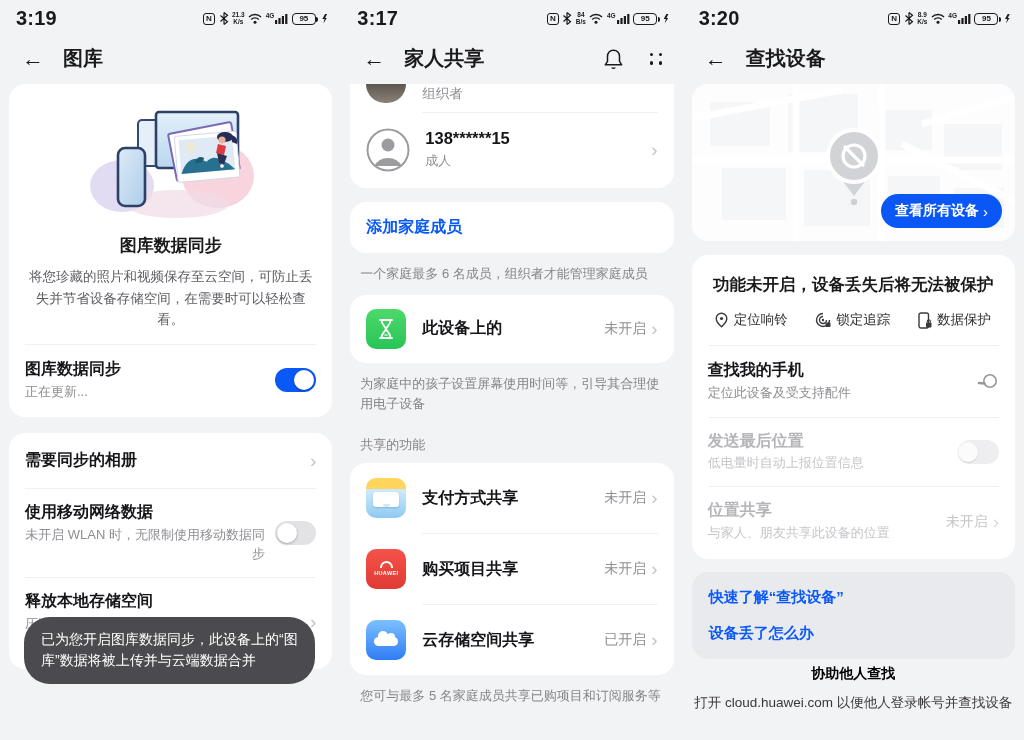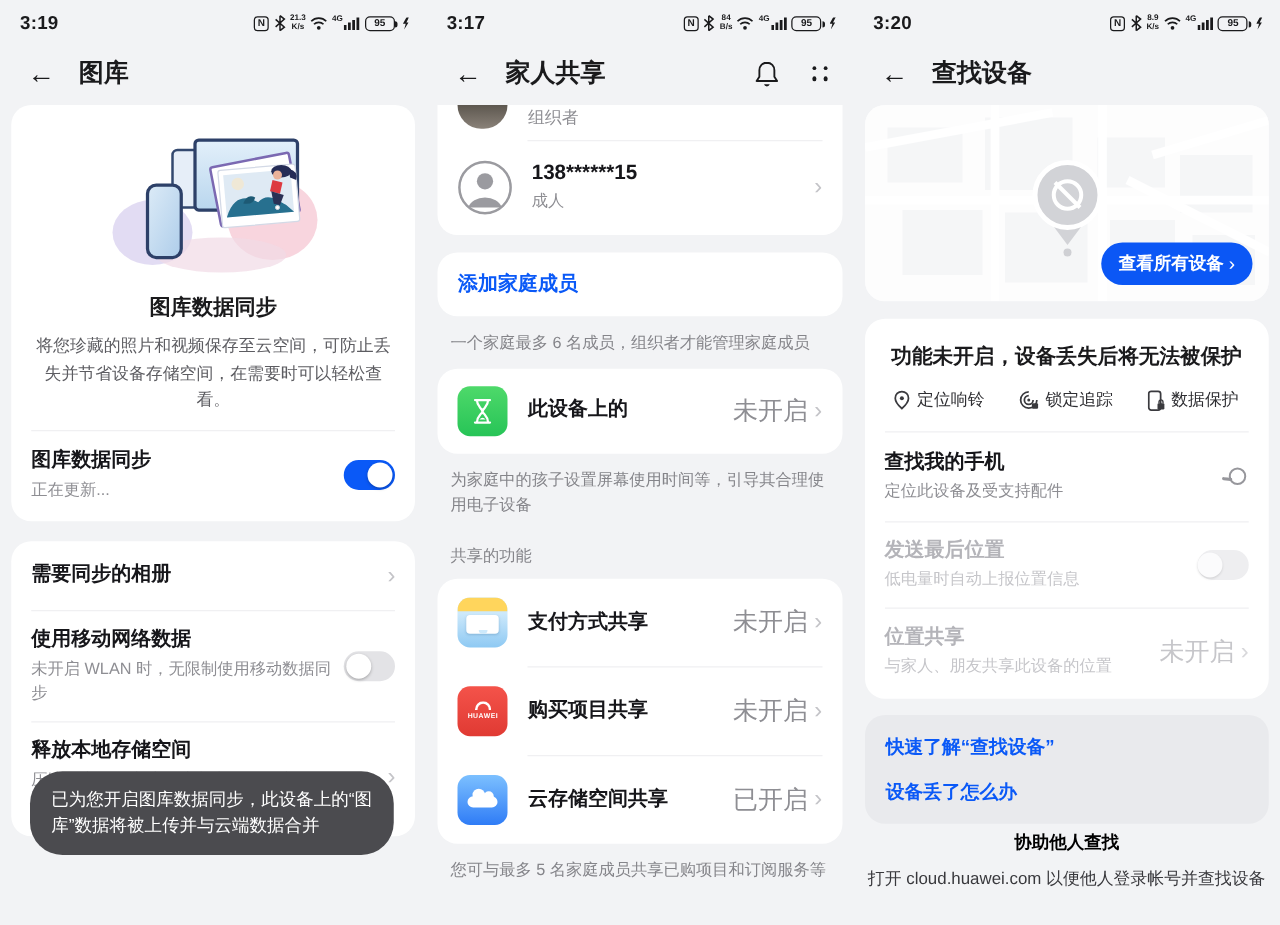--- a/index.html
+++ b/index.html
@@ -2,21 +2,21 @@
 <html><head>
 <meta charset="utf-8">
 <style>
   * { margin:0; padding:0; box-sizing:border-box; }
   html,body { width:1024px; height:740px; }
   body { display:flex; background:#f2f3f5; font-family:"Liberation Sans","DejaVu Sans",sans-serif; color:#1a1a1c; overflow:hidden; }
   .phone { width:341.33px; height:740px; position:relative; background:#f2f3f5; overflow:hidden; flex:0 0 341.33px; }
 
   
   .statusbar { display:flex; justify-content:space-between; align-items:center; padding:9px 14px 2px 16px; height:30px; }
-  .time { font-size:15px; font-weight:600; letter-spacing:.2px; }
+  .time { font-size:20px; font-weight:600; letter-spacing:.2px; }
   .sicons { display:flex; align-items:center; gap:3.5px; }
   .nfc { width:12px; height:12px; border:1.3px solid #1a1a1c; border-radius:3px; font-size:8px; font-weight:700; display:flex; align-items:center; justify-content:center; }
   .speed { display:flex; flex-direction:column; align-items:center; line-height:1; }
   .speed i { font-style:normal; font-size:6.5px; font-weight:600; }
   .sig { display:flex; align-items:flex-end; gap:1px; }
   .sig em { font-style:normal; font-size:6.5px; font-weight:700; align-self:flex-start; margin-top:-1px; }
   .battery { width:24px; height:12px; border:1.2px solid #1a1a1c; border-radius:4px; font-size:8px; font-weight:600; display:flex; align-items:center; justify-content:center; position:relative; }
   .battery:after { content:""; position:absolute; right:-3.4px; top:3px; width:2px; height:5px; background:#1a1a1c; border-radius:0 2px 2px 0; }
   .bolt { width:5px; height:10px; background:#1a1a1c; clip-path:polygon(60% 0,100% 0,55% 45%,90% 45%,20% 100%,45% 55%,0 55%); margin-left:3px; }
 
@@ -29,21 +29,21 @@
   .dots4 b { width:3.5px; height:3.5px; border-radius:50%; background:#1a1a1c; }
 
   
   .card { background:#fff; border-radius:16px; margin:0 9px; }
   .card.cut-top { border-radius:0 0 16px 16px; }
   .row { display:flex; align-items:center; padding:13px 16px; }
   .grow { flex:1; min-width:0; }
   .label { font-size:16px; font-weight:700; color:#16161a; line-height:1.3; }
   .label.md { font-weight:700; font-size:16.5px; }
   .sub { font-size:13px; color:#8e8e93; margin-top:3px; line-height:1.45; }
-  .status-text { font-size:20px; color:#8e8e93; white-space:nowrap; margin-left:8px; }
+  .status-text { font-size:14px; color:#8e8e93; white-space:nowrap; margin-left:8px; }
   .chev { font-size:19px; color:#c4c4c8; margin-left:5px; line-height:1; font-weight:400; }
   .divider { height:1px; background:#f0f0f2; margin:0 16px; }
   .divider.inset { margin-left:72px; }
   .section { font-size:13px; color:#85858a; margin:18px 19px 9px; }
   .note { font-size:13px; color:#85858a; margin:11px 19px; line-height:1.55; }
 
   
   .toggle { width:41px; height:24px; border-radius:12px; position:relative; flex:none; margin-left:10px; }
   .toggle .knob { position:absolute; top:2px; width:20px; height:20px; border-radius:50%; background:#fff; box-shadow:0 1px 2.5px rgba(0,0,0,.28); }
   .toggle.on { background:#0a59f7; } .toggle.on .knob { right:2px; }
@@ -188,21 +188,21 @@
     <div class="row" style="padding-top:17px;padding-bottom:17px;">
       <div class="grow">
           <div class="label">需要同步的相册</div>
         </div>
       <span class="chev">›</span>
     </div>
     <div class="divider"></div>
     <div class="row">
       <div class="grow">
         <div class="label">使用移动网络数据</div>
-        <div class="sub" style="max-width:240px;">未开启 WLAN 时，无限制使用移动数据同步</div>
+        <div class="sub" style="max-width:240px;text-align:right;">未开启 WLAN 时，无限制使用移动数据同步</div>
       </div>
       <span class="toggle off">
           <span class="knob"></span>
         </span>
     </div>
     <div class="divider"></div>
     <div class="row" style="padding-bottom:17px;">
       <div class="grow">
         <div class="label">释放本地存储空间</div>
         <div class="sub" style="max-width:250px;">压缩不常用的本地照片/视频，原始文件保存到云端</div>

